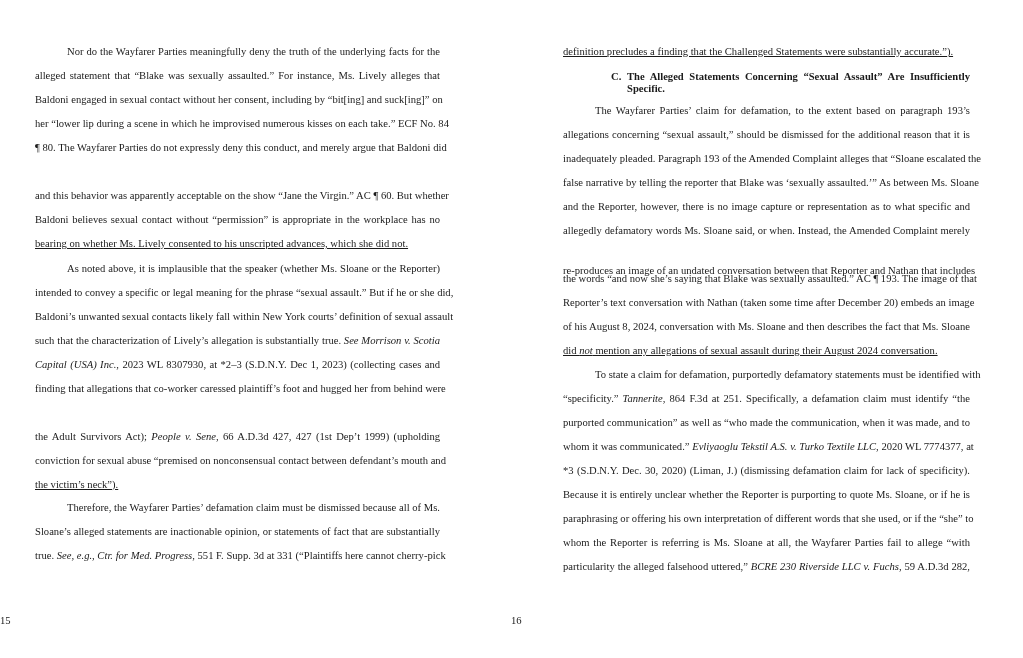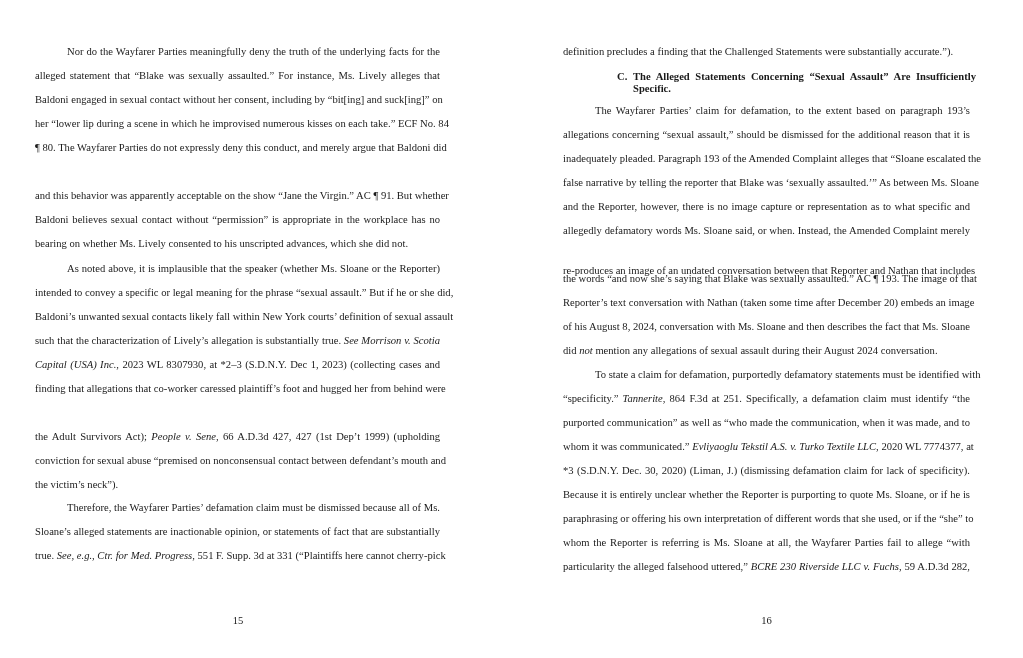--- a/index.html
+++ b/index.html
@@ -24,61 +24,59 @@
     #page-left { left: 0; width: 511px; }
     #page-right { left: 511px; width: 512px; }
     .line {
       position: absolute;
       white-space: nowrap;
       line-height: 14px;
       height: 14px;
       text-align: justify;
       text-align-last: justify;
     }
-    .line.last { text-align-last: left; }
+    .line.last { text-align-last: left; text-decoration: underline; }
     #page-left .line { left: 35px; width: 405px; }
     #page-left .line.indent { left: 67px; width: 373px; }
     #page-right .line { left: 52px; width: 407px; }
     #page-right .line.indent { left: 84px; width: 375px; }
     #page-right .heading {
       position: absolute;
       left: 100px;
       width: 359px;
       font-weight: bold;
       line-height: 12px;
       text-align: justify;
       text-align-last: justify;
       white-space: nowrap;
-      margin-left: 6px;
     }
     #page-right .heading.second {
       left: 116px;
       text-align-last: left;
     }
     .page-num {
       position: absolute;
       top: 614px;
       width: 100%;
-      text-align: center;
       line-height: 14px;
     }
     #page-left .page-num { left: 0; width: 476px; }
     #page-right .page-num { left: 0; width: 511px; }
     i { font-style: italic; }
   </style>
 </head>
 <body>
 
 <div class="page" id="page-left">
   <div class="line indent" style="top:45px">Nor do the Wayfarer Parties meaningfully deny the truth of the underlying facts for the</div>
   <div class="line" style="top:93px">Baldoni engaged in sexual contact without her consent, including by “bit[ing] and suck[ing]” on</div>
   <div class="line" style="top:69px">alleged statement that “Blake was sexually assaulted.” For instance, Ms. Lively alleges that</div>
   <div class="line" style="top:117px">her “lower lip during a scene in which he improvised numerous kisses on each take.” ECF No. 84</div>
   <div class="line" style="top:141px">¶ 80. The Wayfarer Parties do not expressly deny this conduct, and merely argue that Baldoni did</div>
-  <div class="line" style="top:189px">and this behavior was apparently acceptable on the show “Jane the Virgin.” AC ¶ 91. But whether</div>
+  <div class="line" style="top:189px">and this behavior was apparently acceptable on the show “Jane the Virgin.” AC ¶ 60. But whether</div>
   <div class="line" style="top:213px">Baldoni believes sexual contact without “permission” is appropriate in the workplace has no</div>
   <div class="line last" style="top:237px">bearing on whether Ms. Lively consented to his unscripted advances, which she did not.</div>
 
   <div class="line indent" style="top:262px">As noted above, it is implausible that the speaker (whether Ms. Sloane or the Reporter)</div>
   <div class="line" style="top:286px">intended to convey a specific or legal meaning for the phrase “sexual assault.” But if he or she did,</div>
   <div class="line" style="top:310px">Baldoni’s unwanted sexual contacts likely fall within New York courts’ definition of sexual assault</div>
   <div class="line" style="top:334px"><span>such that the characterization of Lively’s allegation is substantially true. </span><i>See Morrison v. Scotia</i></div>
   <div class="line" style="top:358px"><i>Capital (USA) Inc.</i><span>, 2023 WL 8307930, at *2–3 (S.D.N.Y. Dec 1, 2023) (collecting cases and</span></div>
   <div class="line" style="top:382px">finding that allegations that co-worker caressed plaintiff’s foot and hugged her from behind were</div>
   <div class="line" style="top:430px"><span>the Adult Survivors Act); </span><i>People v. Sene</i><span>, 66 A.D.3d 427, 427 (1st Dep’t 1999) (upholding</span></div>

